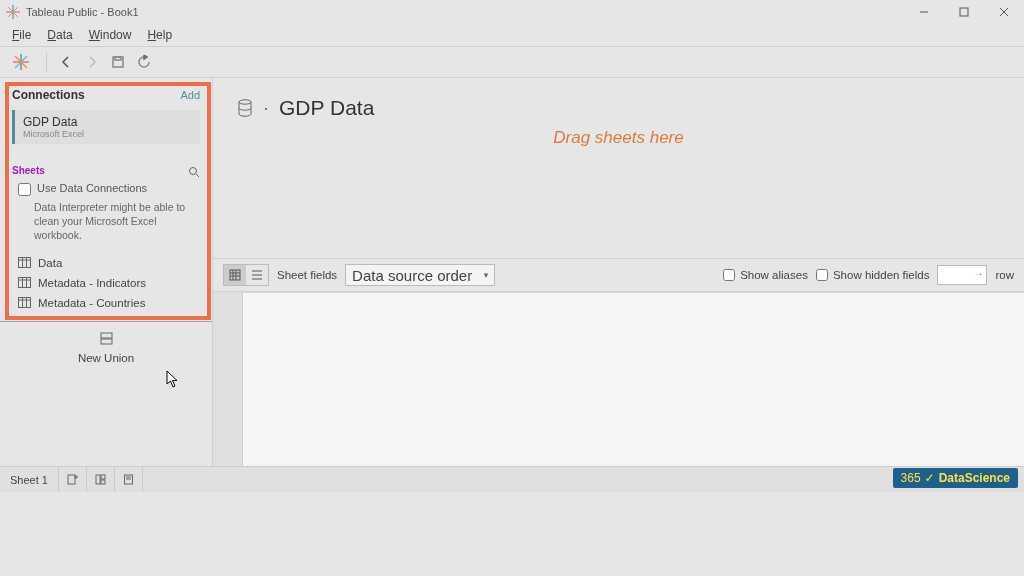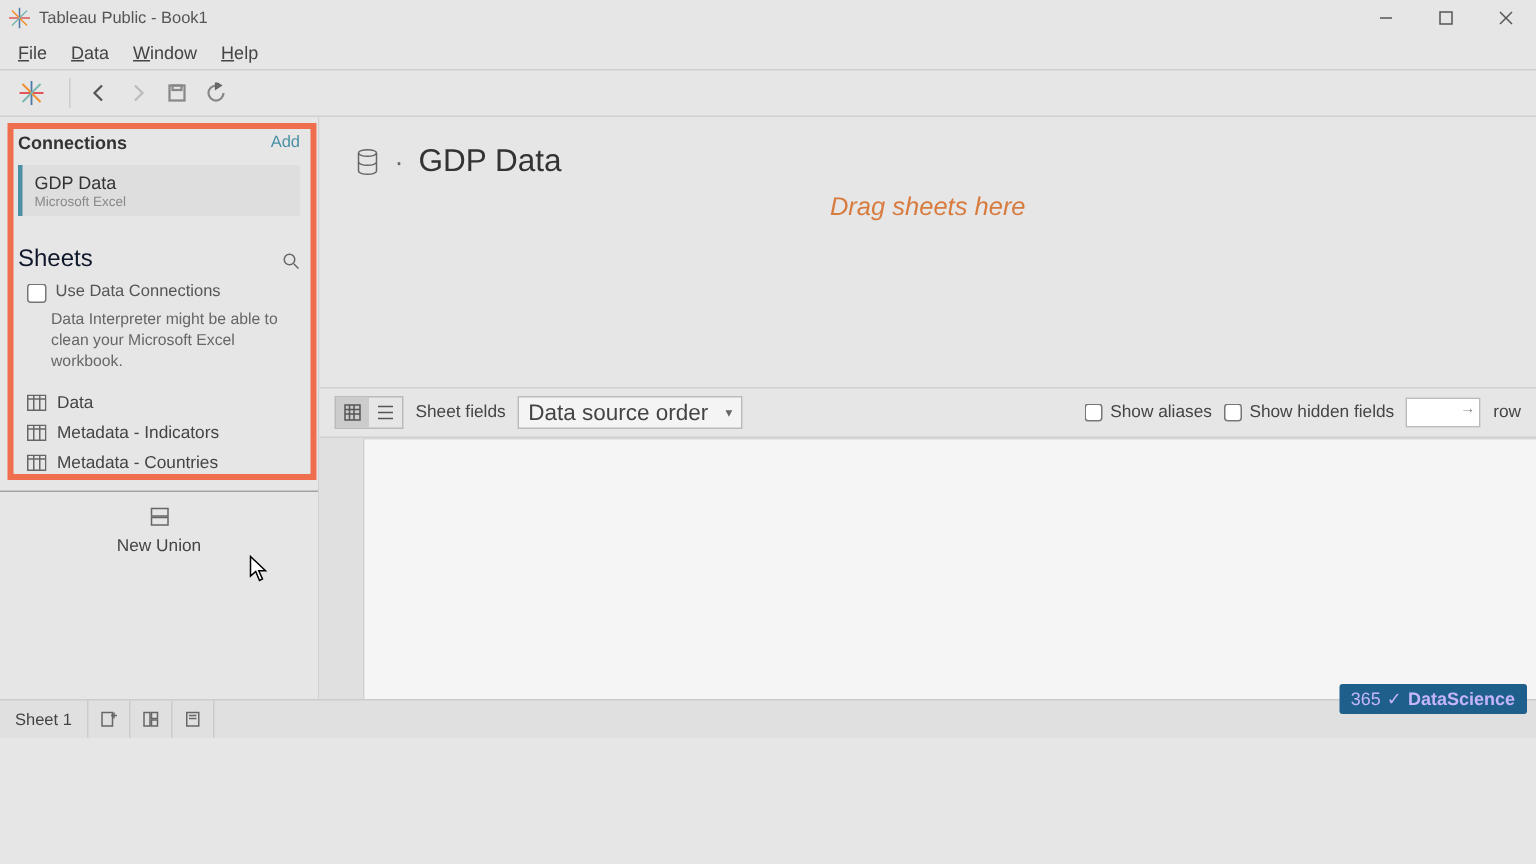--- a/index.html
+++ b/index.html
@@ -41,21 +41,21 @@
   .panel-title { font-size: 12px; font-weight: 600; color: #333; }
   .panel-link { font-size: 11px; color: #4a90a4; cursor: pointer; }
 
   .conn-item { background: #dedede; border-left: 3px solid #4a90a4; padding: 5px 8px; margin: 0 0 4px 0; }
   .conn-name { font-size: 12px; color: #333; }
   .conn-sub { font-size: 9px; color: #888; }
 
   
   .sheets-panel { padding: 8px 12px; }
   .sheets-header { display:flex; justify-content:space-between; align-items:center; margin-bottom:6px; }
-  .sheets-title { font-size:16px; font-weight:400; color:#0f172a; }
+  .sheets-title { font-size:10px; font-weight:700; color:#a21caf; }
   .search-icon { width:12px; height:12px; color:#666; cursor:pointer; }
   .check-row { display:flex; align-items:flex-start; gap:6px; font-size:11px; color:#555; margin:6px 0 4px 6px; }
   .check-row input { margin-top:1px; }
   .help-text { font-size:10.5px; color:#666; line-height:1.35; margin:2px 0 10px 22px; max-width:160px; }
 
   .sheet-item { display:flex; align-items:center; gap:7px; font-size:11.5px; color:#444; padding:4px 0 4px 2px; cursor:pointer; }
   .sheet-item svg { width:13px; height:11px; stroke:#666; fill:none; stroke-width:1; }
   .sheet-list { padding:0 4px; }
 
   .new-union { display:flex; align-items:center; gap:7px; font-size:11.5px; color:#444; padding:10px 14px; border-top:1px solid #a3a3a3; cursor:pointer;flex-direction:column; }
@@ -92,21 +92,21 @@
   .grid-body { flex:1; background:#f5f5f5; border-top:1px solid #d8d8d8; }
 
   
   .tabs { height:26px; border-top:1px solid #ccc; background:#e0e0e0; display:flex; align-items:stretch; font-size:11px; }
   .tab { padding:0 10px; display:flex; align-items:center; gap:5px; border-right:1px solid #ccc; cursor:pointer; color:#444;}
   .tab.active { background:#f5f5f5; }
   .tab svg { width:11px; height:11px; }
   .tab-icon-only { width:28px; justify-content:center; padding:0; }
 
   
-  .watermark { position:absolute; right:6px; bottom:16px; background:#1f5f8b; color:#c4b5fd; font-size:12px; padding:3px 8px; border-radius:2px; display:flex; align-items:center; gap:4px;}
+  .watermark { position:absolute; right:6px; bottom:4px; background:#1f5f8b; color:#fde047; font-size:12px; padding:3px 8px; border-radius:2px; display:flex; align-items:center; gap:4px;}
   .watermark .ds { font-weight:600; }
 
   
   .cursor-arrow { position:absolute; left:166px; top:370px; width:14px; height:18px; pointer-events:none;}
 
   
   .app { position:relative; }
 </style>
 </head>
 <body>

